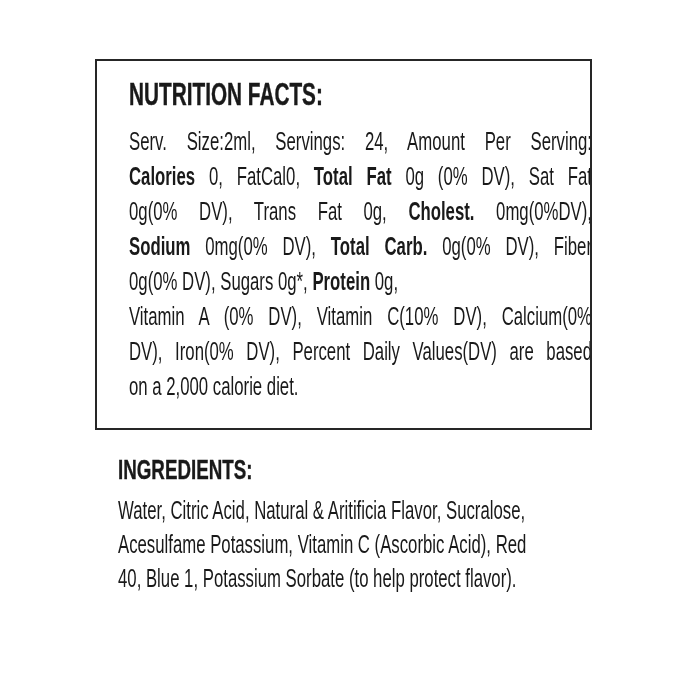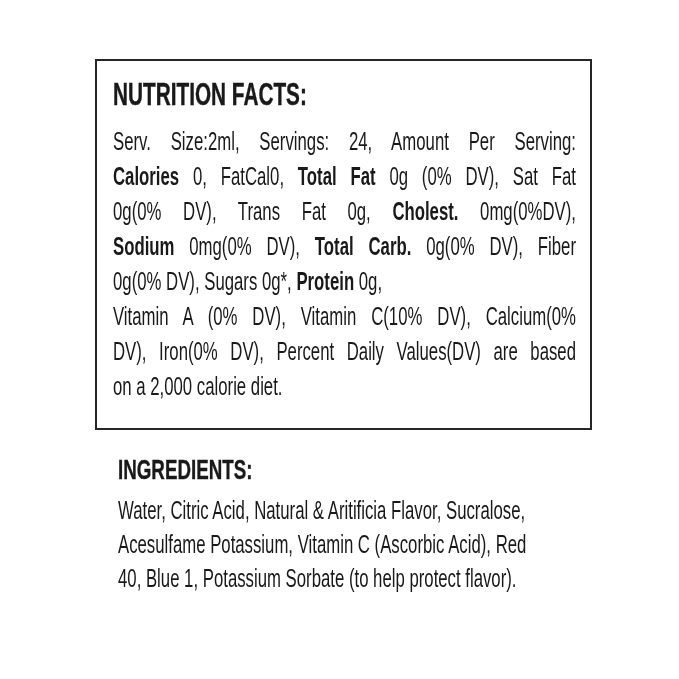--- a/index.html
+++ b/index.html
@@ -18,21 +18,21 @@
 
   
   .nf-box {
     position: absolute;
     left: 95px;
     top: 59px;
     width: 497px;
     height: 371px;
     border: 2px solid #262626;
     box-sizing: border-box;
-    padding: 19px 0 0 16px;
+    padding: 19px 0 0 32px;
     overflow: hidden;
     background: #ffffff;
   }
 
   
   .condense {
     transform: scaleX(0.67);
     transform-origin: 0 0;
     width: 691px;
   }

